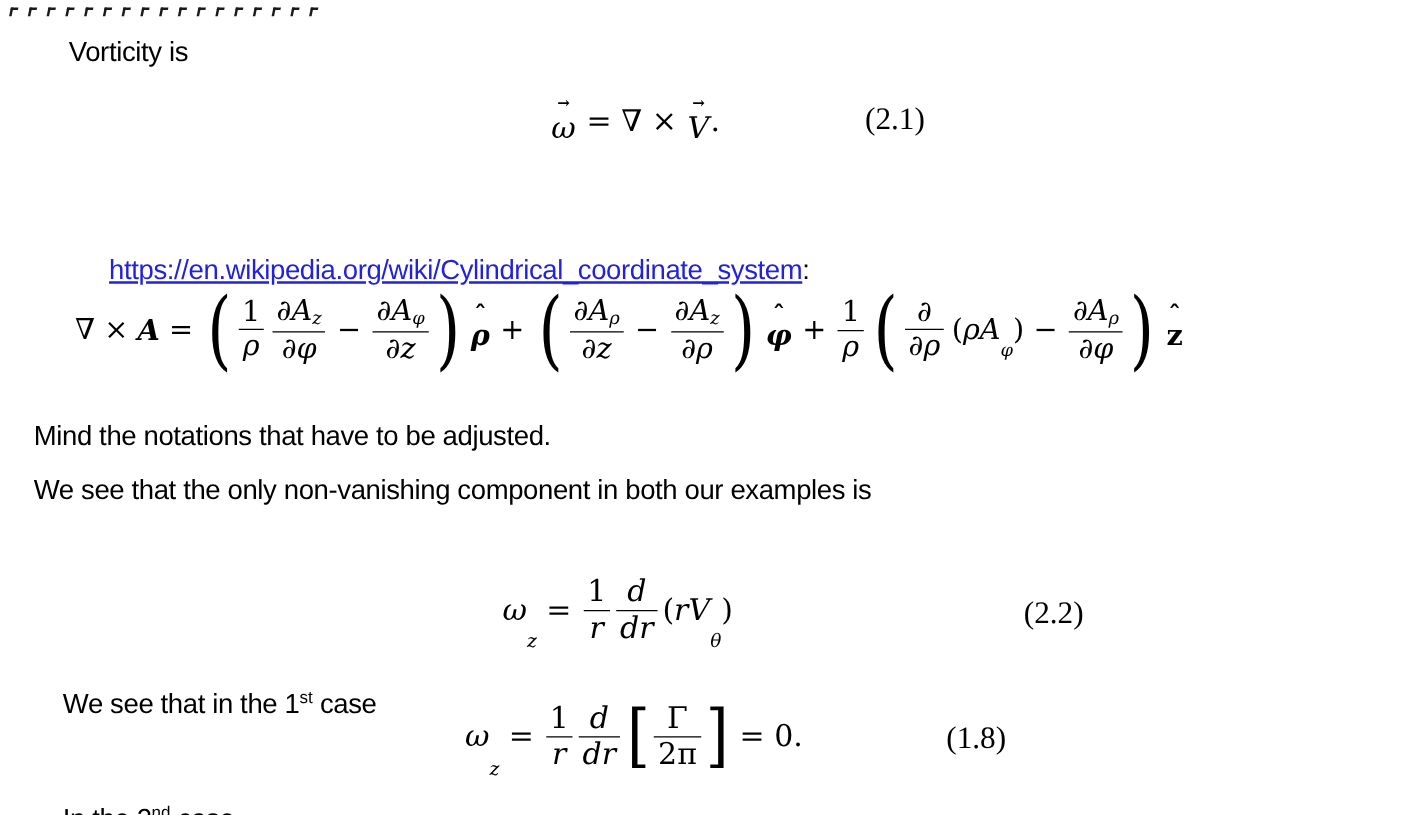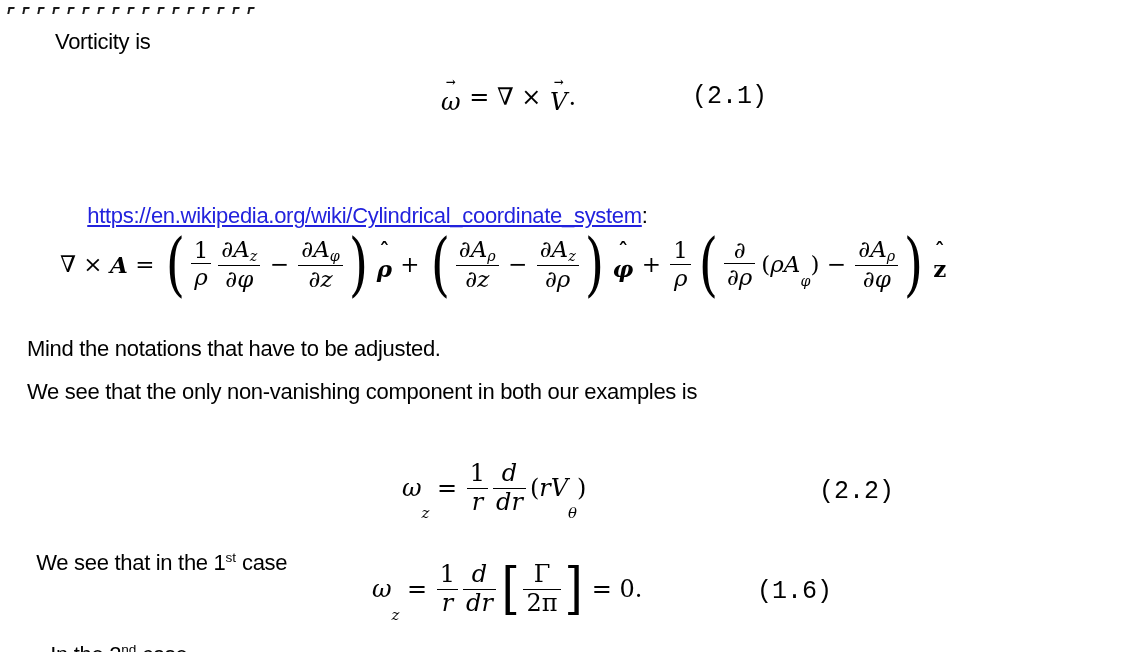--- a/index.html
+++ b/index.html
@@ -28,21 +28,21 @@
   .fline{width:100%;border-top:1.6px solid #000;margin:1px 0;}
   .bgrp{display:inline-flex;align-items:center;}
   .bbody{display:inline-flex;align-items:center;}
   .bdelim{font-size:3.0em;font-weight:400;line-height:0;transform:scaleX(0.72);
           font-family:"DejaVu Serif",serif;}
   [data-eq="eq23"] .bdelim{font-size:2.3em;transform:scaleX(0.85);}
   .acc{display:inline-flex;flex-direction:column;align-items:center;line-height:1;margin:0 1px;}
   .amark{font-weight:700;line-height:0.45;}
   .amark.hat{font-size:0.85em;}
   .amark.vec{font-size:0.5em;line-height:0.8;transform:translateY(-0.15em);}
-  .eqlabel{position:absolute;font-family:Liberation Mono, monospace;font-size:25px;}
+  .eqlabel{position:absolute;font-family:Liberation Serif, serif;font-size:25px;}
   #eq21{font-size:24px;} #curl{font-size:23px;} #eq22{font-size:24px;} #eq23{font-size:24px;}
 </style>
 </head>
 <body>
 
 <div class="page">
 
   <div class="marks"><span class="tick"></span><span class="tick"></span><span class="tick"></span><span class="tick"></span><span class="tick"></span><span class="tick"></span><span class="tick"></span><span class="tick"></span><span class="tick"></span><span class="tick"></span><span class="tick"></span><span class="tick"></span><span class="tick"></span><span class="tick"></span><span class="tick"></span><span class="tick"></span><span class="tick"></span></div>
 
   <div class="ptext" style="left:27px;top:29px;margin-left:28px;">Vorticity is</div>
@@ -94,34 +94,34 @@
       <span style="display: inline-block; width: 1px;"></span>
       <span class="frac"><span class="fnum"><span class="m-i">d</span></span><span class="fline"></span><span class="fden"><span class="m-i">dr</span></span></span>
       <span style="display: inline-block; width: 2px;"></span>
       <span class="m-r">(</span>
       <span class="m-i">rV</span>
       <span class="msub">θ</span>
       <span class="m-r">)</span>
     </div>
   <div class="eqlabel" style="left:771px;top:477px;margin-left:48px;">(2.2)</div>
 
-  <div class="ptext" style="left:13px;top:524px;">
+  <div class="ptext" style="left:27px;top:524px;">
     <span>We see that in the 1</span><span class="supsc">st</span><span> case</span>
   </div>
 
   <div class="eqrow" id="eq23" style="left:372px;top:552px;height:74px;" data-eq="eq23">
       <span class="m-i">ω</span>
       <span class="msub">z</span>
       <span class="m-r">&nbsp;=&nbsp;</span>
       <span class="frac"><span class="fnum"><span class="m-r">1</span></span><span class="fline"></span><span class="fden"><span class="m-i">r</span></span></span>
       <span style="display: inline-block; width: 1px;"></span>
       <span class="frac"><span class="fnum"><span class="m-i">d</span></span><span class="fline"></span><span class="fden"><span class="m-i">dr</span></span></span>
       <span style="display: inline-block; width: 2px;"></span>
       <span class="bgrp"><span class="bdelim">[</span><span class="bbody"><span class="frac"><span class="fnum"><span class="m-r">Γ</span></span><span class="fline"></span><span class="fden"><span class="m-r">2π</span></span></span></span><span class="bdelim">]</span></span>
       <span class="m-r">&nbsp;=&nbsp;0.</span>
     </div>
-  <div class="eqlabel" style="left:757px;top:577px;">(1.6)</div>
+  <div class="eqlabel" style="left:757px;top:577px;">(1.8)</div>
 
   <div class="ptext" style="left:27px;top:616px;">
     <span>In the 2</span><span class="supsc">nd</span><span> case</span>
   </div>
 
 </div>
 
 </body></html>

